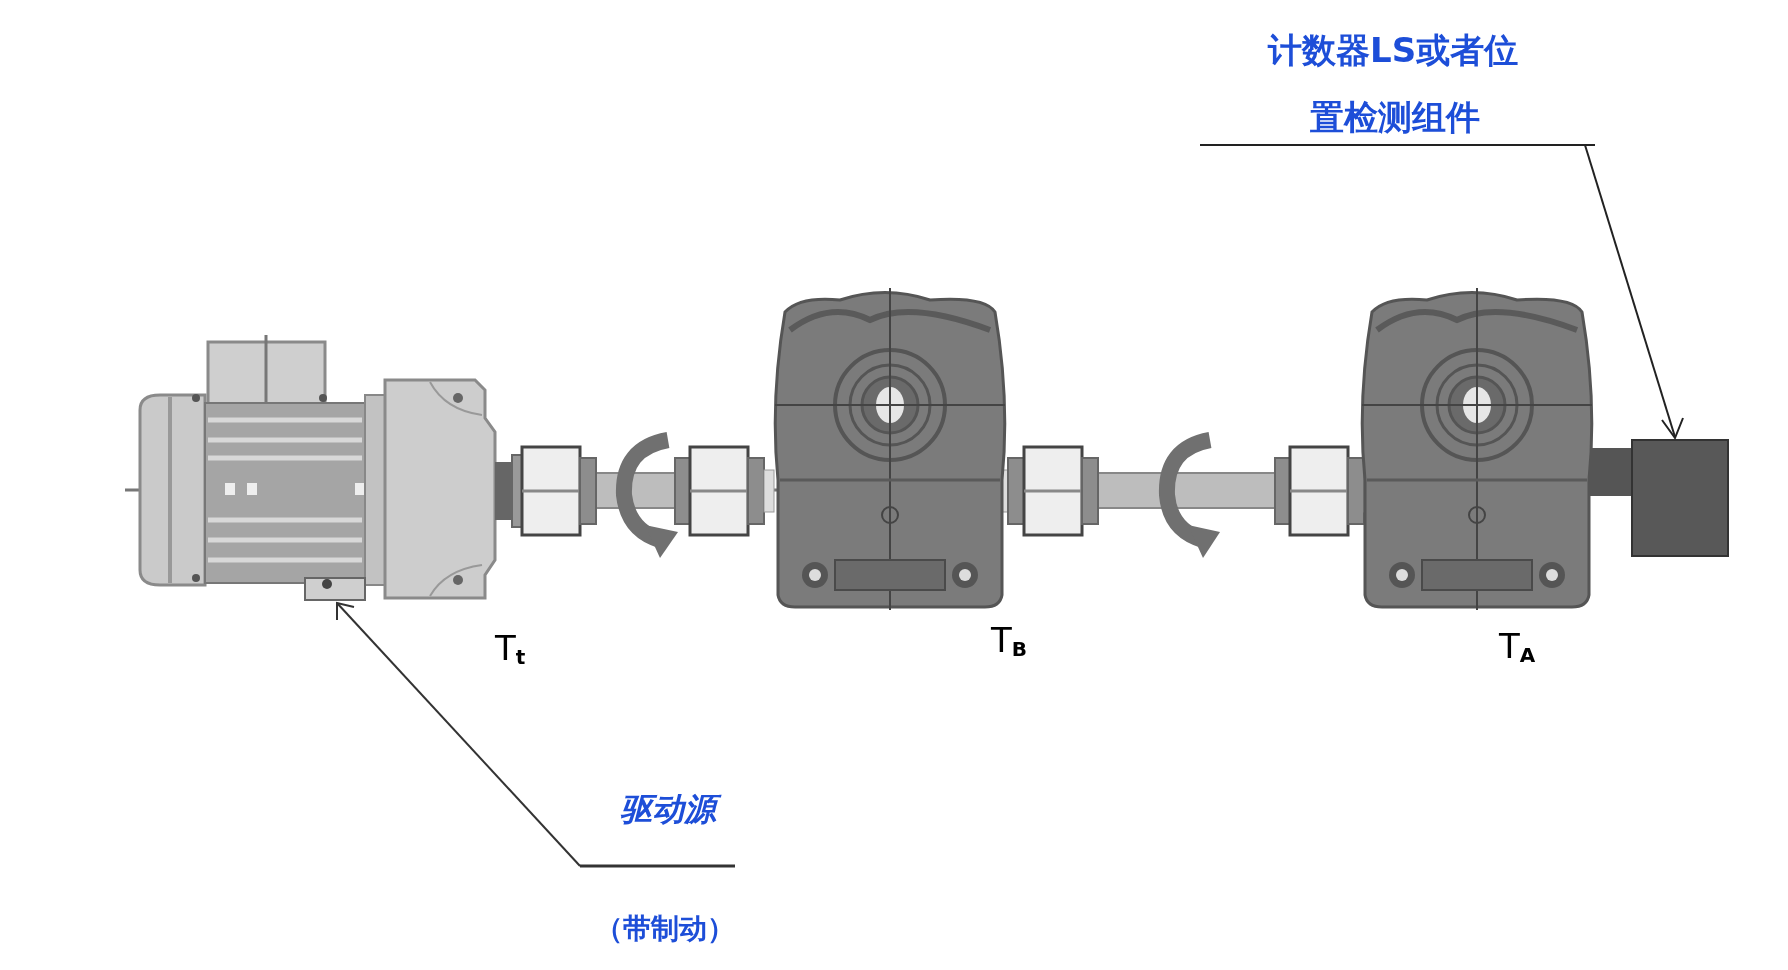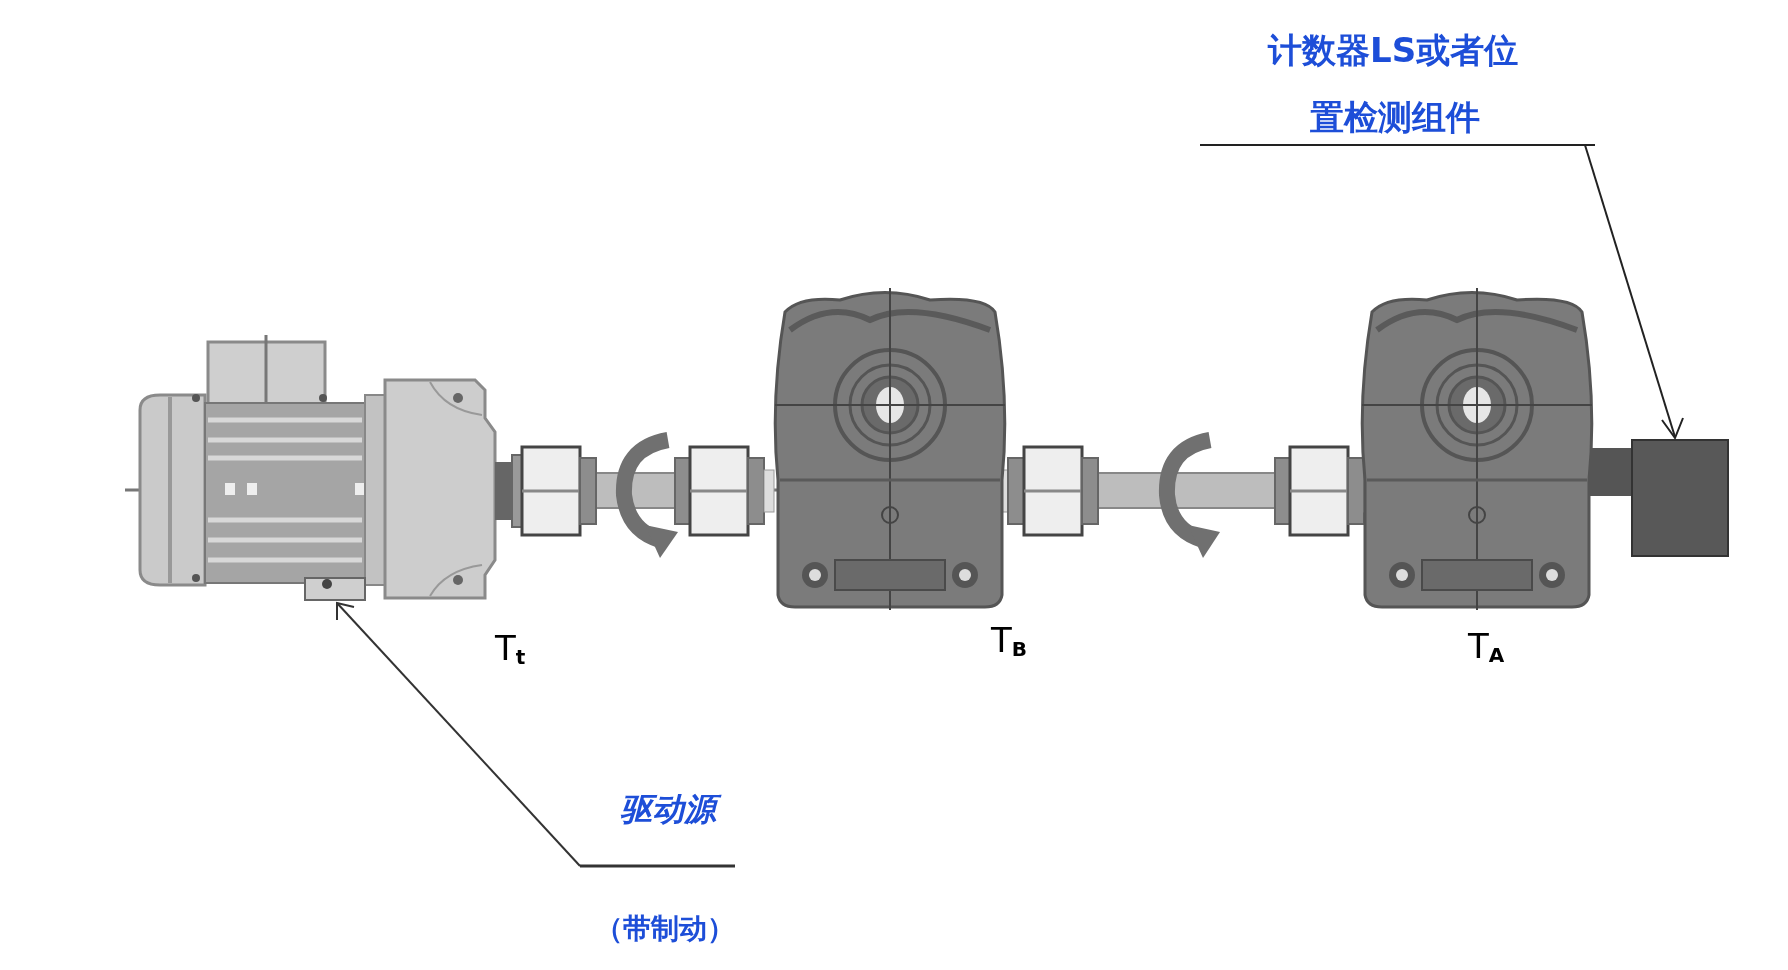--- a/index.html
+++ b/index.html
@@ -161,15 +161,15 @@
 <div class="label bold top-l2">置检测组件</div>
 <div class="label bold drive">驱动源</div>
 <div class="label bold brake">（带制动）</div>
 
 <div class="tlabel" style="left:495px; top:628px;">
   <span>T</span><sub>t</sub>
 </div>
 <div class="tlabel" style="left:948px; top:620px;margin-left:43px;">
   <span>T</span><sub>B</sub>
 </div>
-<div class="tlabel" style="left:1468px; top:626px;">
+<div class="tlabel" style="left:1499px; top:626px;">
   <span>T</span><sub>A</sub>
 </div>
 
 </body></html>

